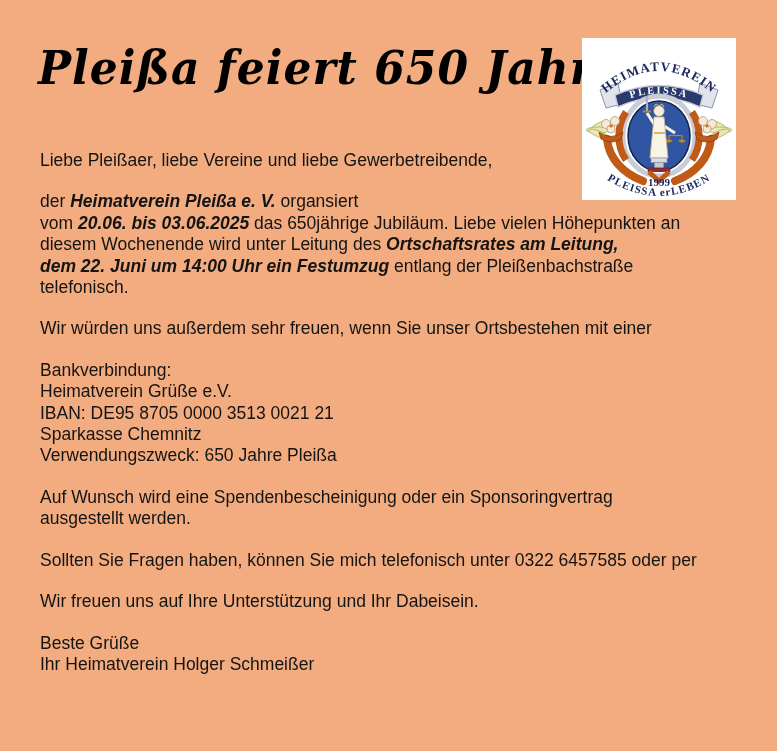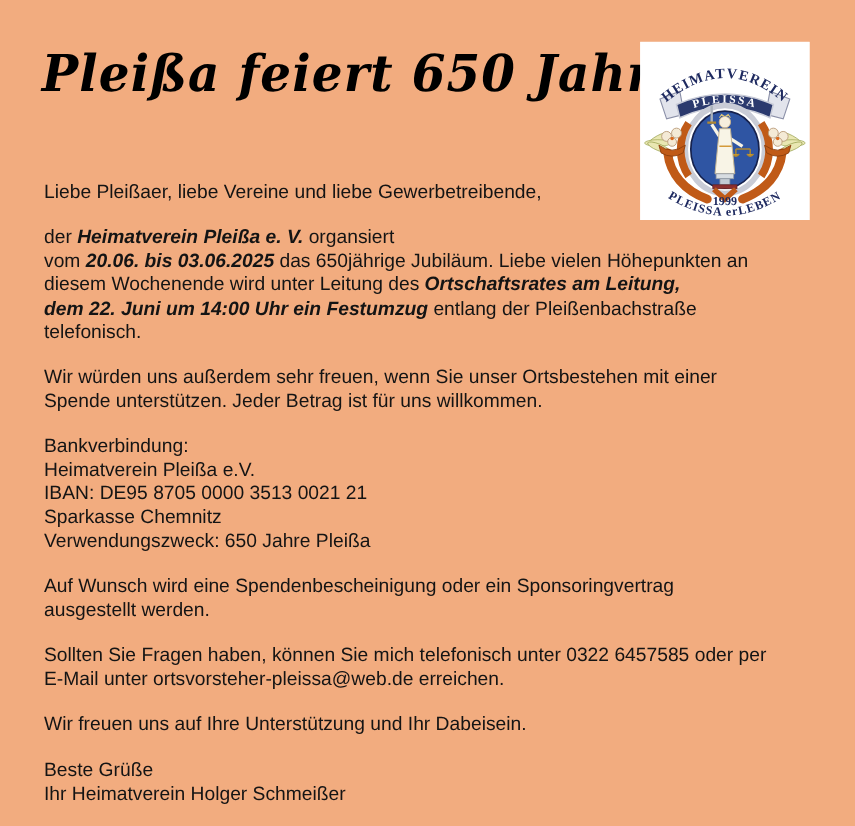--- a/index.html
+++ b/index.html
@@ -24,21 +24,21 @@
   }
   .logo-box {
     position: absolute;
     left: 582px; top: 38px;
     width: 154px; height: 162px;
     background: #ffffff;
   }
   .logo-box svg { display: block; width: 154px; height: 162px; }
   .content {
     position: absolute;
-    left: 40px; top: 164px;
+    left: 40px; top: 150px;
     width: 710px;
     font-size: 17.5px;
     line-height: 21.4px;
     color: #141414;
   }
   .para { margin: 0 0 20px 0; }
   .line { display: block; white-space: nowrap; }
   .b { font-weight: bold; font-style: italic; }
   .logo-serif {
     font-family: "Liberation Serif", serif;
@@ -149,39 +149,37 @@
   <p class="para">
     <span class="line"><span>der </span><span class="b">Heimatverein Pleißa e. V.</span><span> organsiert</span></span>
     <span class="line"><span>vom </span><span class="b">20.06. bis 03.06.2025</span><span> das 650jährige Jubiläum. Liebe vielen Höhepunkten an</span></span>
     <span class="line"><span>diesem Wochenende wird unter Leitung des </span><span class="b">Ortschaftsrates am Leitung,</span></span>
     <span class="line"><span class="b">dem 22. Juni um 14:00 Uhr ein Festumzug</span><span> entlang der Pleißenbachstraße</span></span>
     <span class="line"><span>telefonisch.</span></span>
   </p>
 
   <p class="para">
     <span class="line"><span>Wir würden uns außerdem sehr freuen, wenn Sie unser Ortsbestehen mit einer</span></span>
-    <span class="line"><span>Spende unterstützen. Jeder Betrag ist für uns willkommen.</span></span>
   </p>
 
   <p class="para">
     <span class="line"><span>Bankverbindung:</span></span>
-    <span class="line"><span>Heimatverein Pleißa e.V.</span></span>
+    <span class="line"><span>Heimatverein Grüße e.V.</span></span>
     <span class="line"><span>IBAN: DE95 8705 0000 3513 0021 21</span></span>
     <span class="line"><span>Sparkasse Chemnitz</span></span>
     <span class="line"><span>Verwendungszweck: 650 Jahre Pleißa</span></span>
   </p>
 
   <p class="para">
     <span class="line"><span>Auf Wunsch wird eine Spendenbescheinigung oder ein Sponsoringvertrag</span></span>
     <span class="line"><span>ausgestellt werden.</span></span>
   </p>
 
   <p class="para">
     <span class="line"><span>Sollten Sie Fragen haben, können Sie mich telefonisch unter 0322 6457585 oder per</span></span>
-    <span class="line"><span>E-Mail unter ortsvorsteher-pleissa@web.de erreichen.</span></span>
   </p>
 
   <p class="para">
     <span class="line"><span>Wir freuen uns auf Ihre Unterstützung und Ihr Dabeisein.</span></span>
   </p>
 
   <p class="para">
     <span class="line"><span>Beste Grüße</span></span>
     <span class="line"><span>Ihr Heimatverein Holger Schmeißer</span></span>
   </p>

